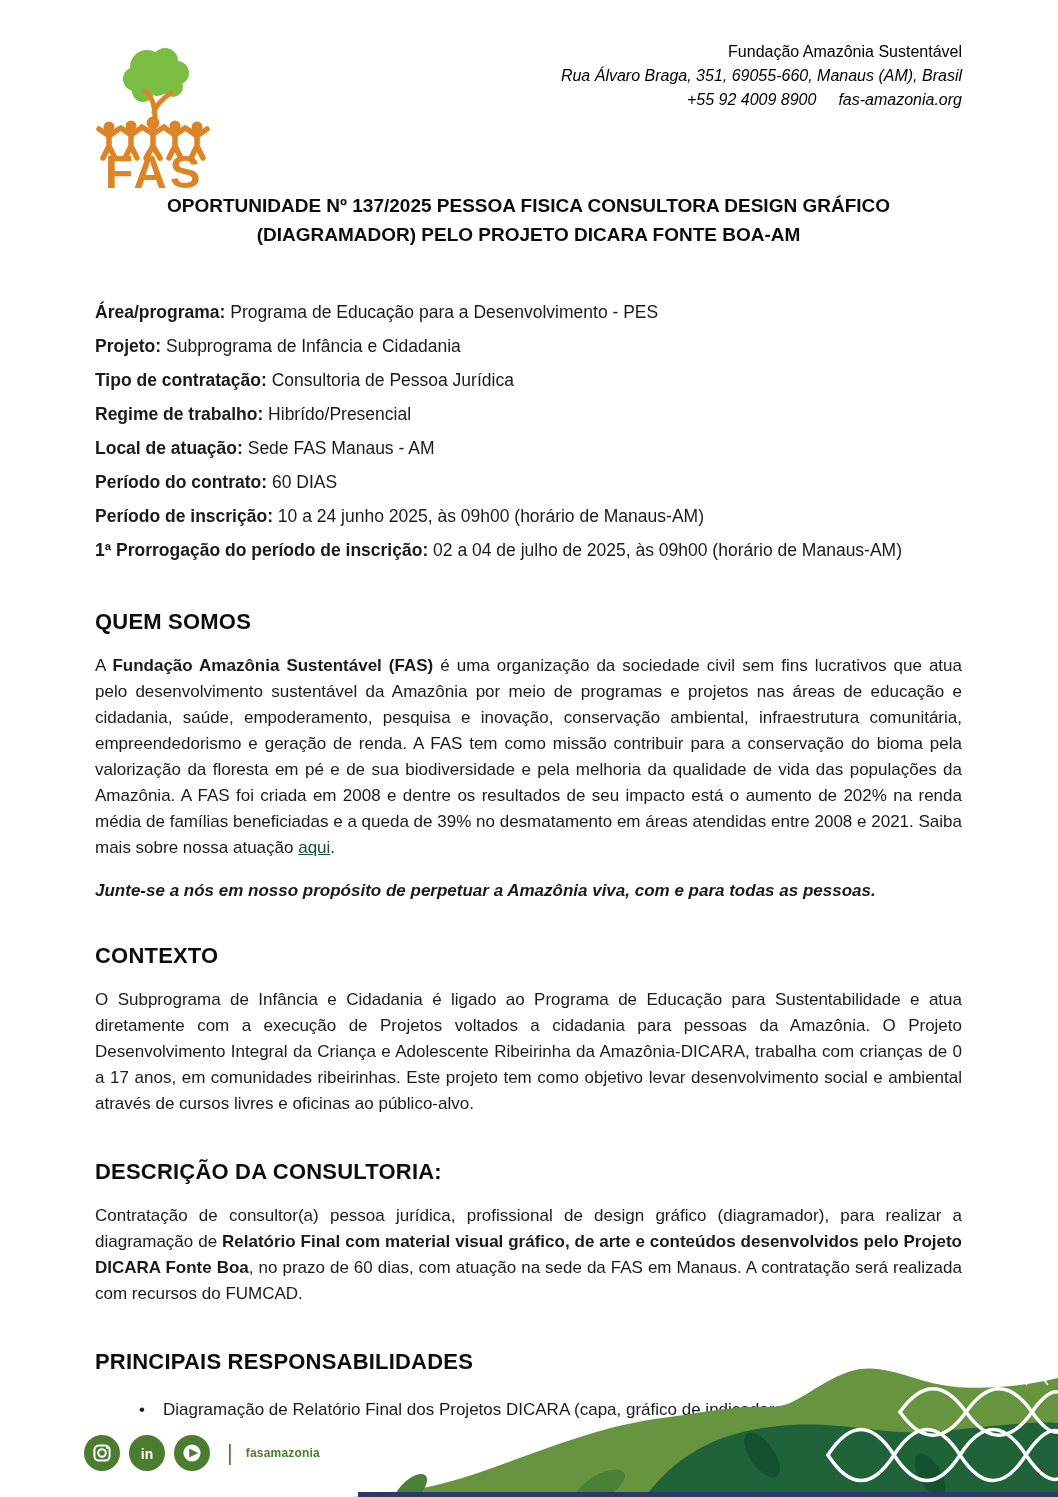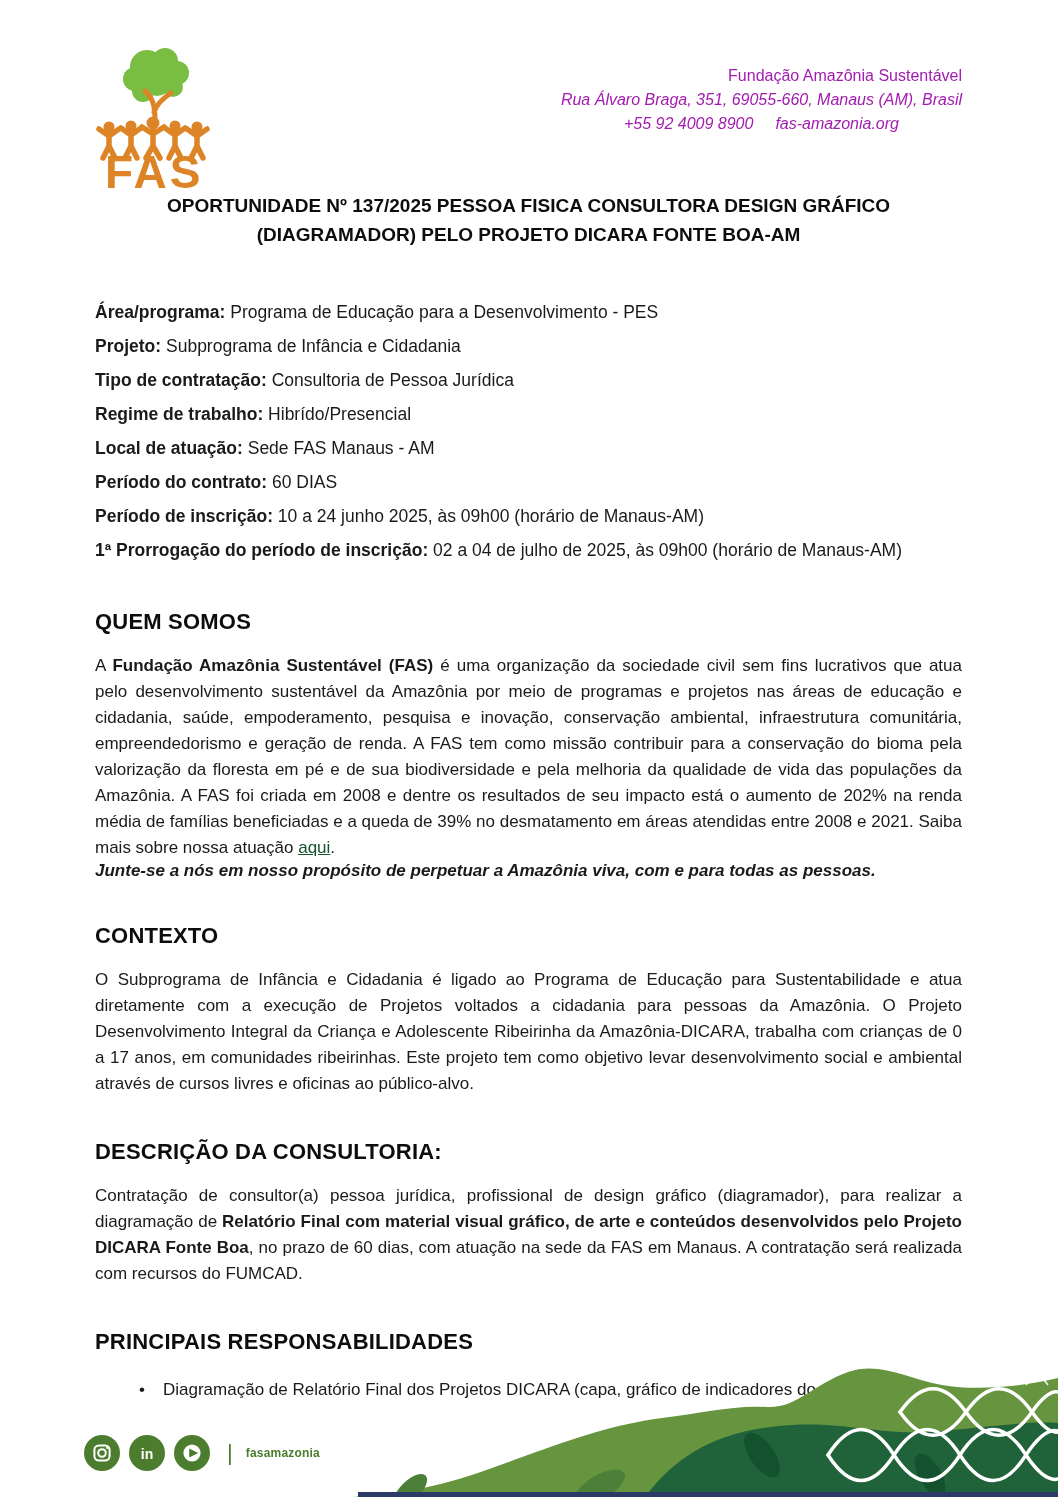--- a/index.html
+++ b/index.html
@@ -7,31 +7,31 @@
     position:relative;
     width:1058px;height:1497px;
     margin:0 auto;
     background:#ffffff;
     overflow:hidden;
     font-family:"Liberation Sans",sans-serif;
     color:#1a1a1a;
   }
   .content{padding:0 96px 0 95px;}
   .header-row{display:flex;justify-content:space-between;align-items:flex-start;padding-top:40px;}
-  .contact{margin-top:24px;text-align:right;font-size:16px;line-height:24px;color:#a21caf;}
-  .contact .it{font-style:italic;text-align:center;}
+  .contact{text-align:right;font-size:16px;line-height:24px;color:#000000;}
+  .contact .it{font-style:italic;}
   .contact .gap{display:inline-block;width:22px;}
   .doc-title{margin-top:1px;text-align:center;font-weight:bold;font-size:19px;line-height:29px;color:#0d0d0d;}
   .details{margin-top:46px;font-size:17.5px;line-height:34px;}
   .detail-label{font-weight:bold;}
   h2.section{font-size:22px;font-weight:bold;margin:42px 0 0 0;color:#0d0d0d;letter-spacing:.2px;}
   p.body{font-size:17px;line-height:26px;text-align:justify;margin:18px 0 0 0;}
   .bold{font-weight:bold;}
   a.link,.link{color:#14532d;text-decoration:underline;cursor:pointer;}
-  .tagline{margin-top:0;font-size:17px;font-weight:bold;font-style:italic;}
+  .tagline{margin-top:20px;font-size:17px;font-weight:bold;font-style:italic;}
   .bullet-row{display:flex;margin-top:22px;padding-left:44px;}
   .bullet-dot{width:24px;font-size:17px;line-height:26px;}
   .bullet-text{flex:1;font-size:17px;line-height:26px;text-align:justify;}
   .footer{position:absolute;left:0;bottom:0;width:842px;height:140px;}
   .footer svg.wave{position:absolute;left:0;bottom:0;}
   .social-row{position:absolute;left:84px;bottom:26px;display:flex;align-items:center;gap:9px;z-index:2;}
   .social-circle{width:36px;height:36px;display:block;}
   .footer-sep{color:#4C7D2E;font-size:22px;margin:0 4px 0 8px;font-weight:normal;}
   .footer-handle{color:#4C7D2E;font-size:12px;font-weight:bold;letter-spacing:.2px;}
 </style>

